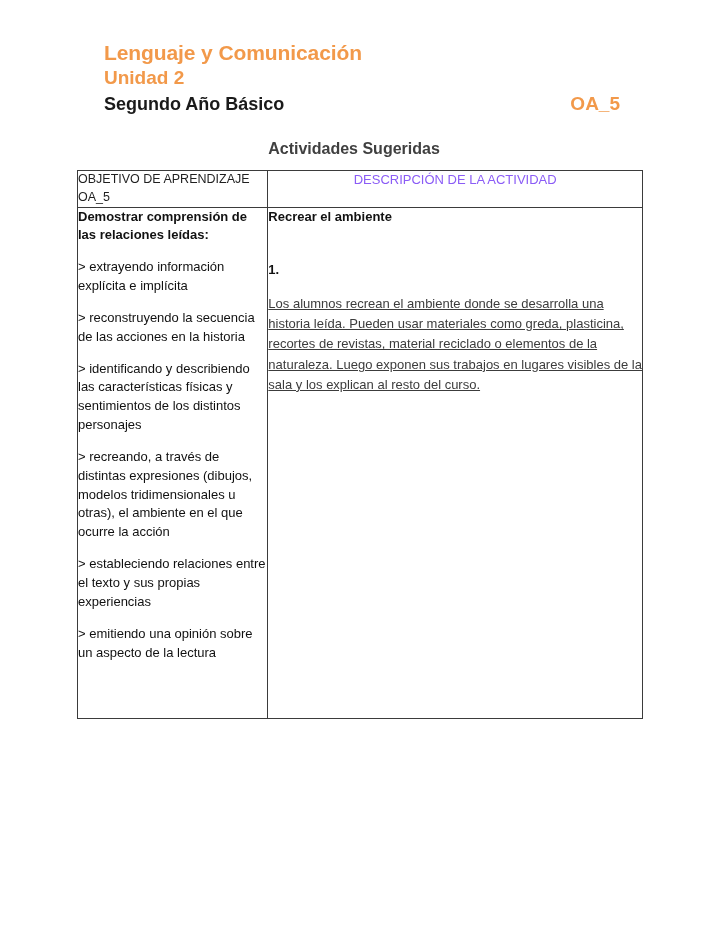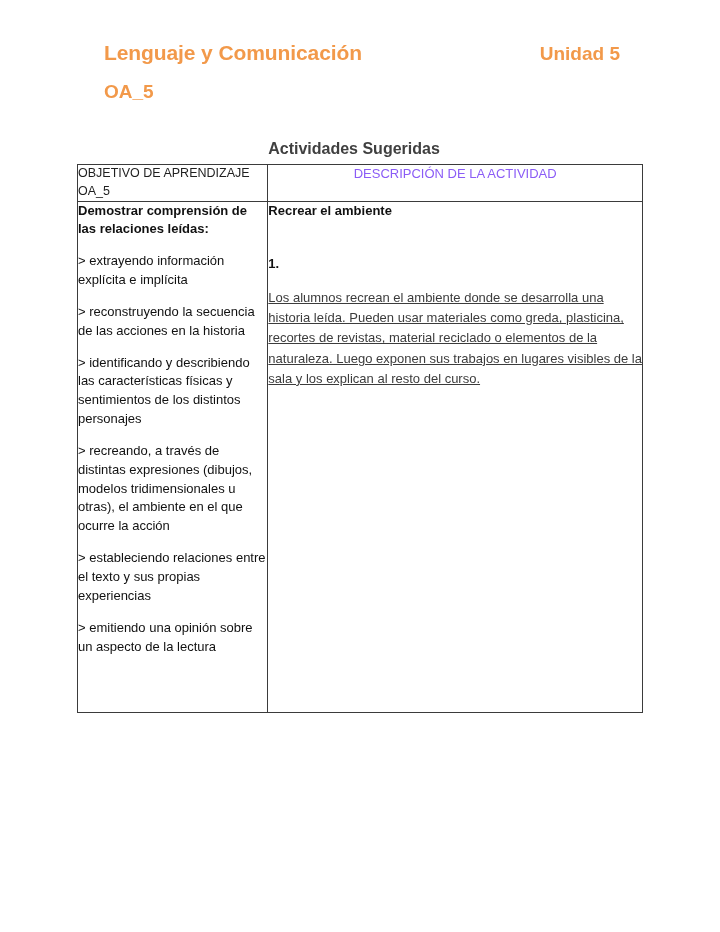--- a/index.html
+++ b/index.html
@@ -30,21 +30,21 @@
     left: 104px;
     top: 40px;
     width: 516px;
   }
   .header-row {
     display: flex;
     align-items: baseline;
     justify-content: space-between;
     width: 100%;
   }
-  .header-row.first { margin-bottom: 14px; }
+  .header-row.first { margin-bottom: 3px; flex-direction: column; }
 
   .title-main {
     font-size: 21px;
     font-weight: bold;
     color: #F2994A;
     letter-spacing: -0.1px;
     line-height: 1.22;
     white-space: nowrap;
   }
   .title-sub {
@@ -80,21 +80,21 @@
     text-align: center;
     font-size: 16px;
     font-weight: bold;
     color: #404040;
   }
 
   
   .activities-table {
     position: absolute;
     left: 77px;
-    top: 164px;
+    top: 170px;
     width: 566px;
     border-collapse: collapse;
     table-layout: fixed;
   }
   .activities-table td {
     border: 1px solid #3b3b3b;
     vertical-align: top;
     padding: 0;
   }
   .col-left  { width: 190px; }
@@ -166,23 +166,24 @@
   }
 </style>
 </head>
 <body>
 
 <div class="page">
 
   <div class="doc-header">
     <div class="header-row first">
       <div class="title-main">Lenguaje y Comunicación</div>
-      <div class="unit-label">Unidad 5</div>
+      <div class="unit-label">Unidad 2</div>
     </div>
     <div class="header-row">
+      <div class="title-sub">Segundo Año Básico</div>
       <div class="oa-label">OA_5</div>
     </div>
   </div>
 
   <div class="section-title">Actividades Sugeridas</div>
 
   <table class="activities-table">
     <colgroup>
       <col class="col-left">
       <col class="col-right">

